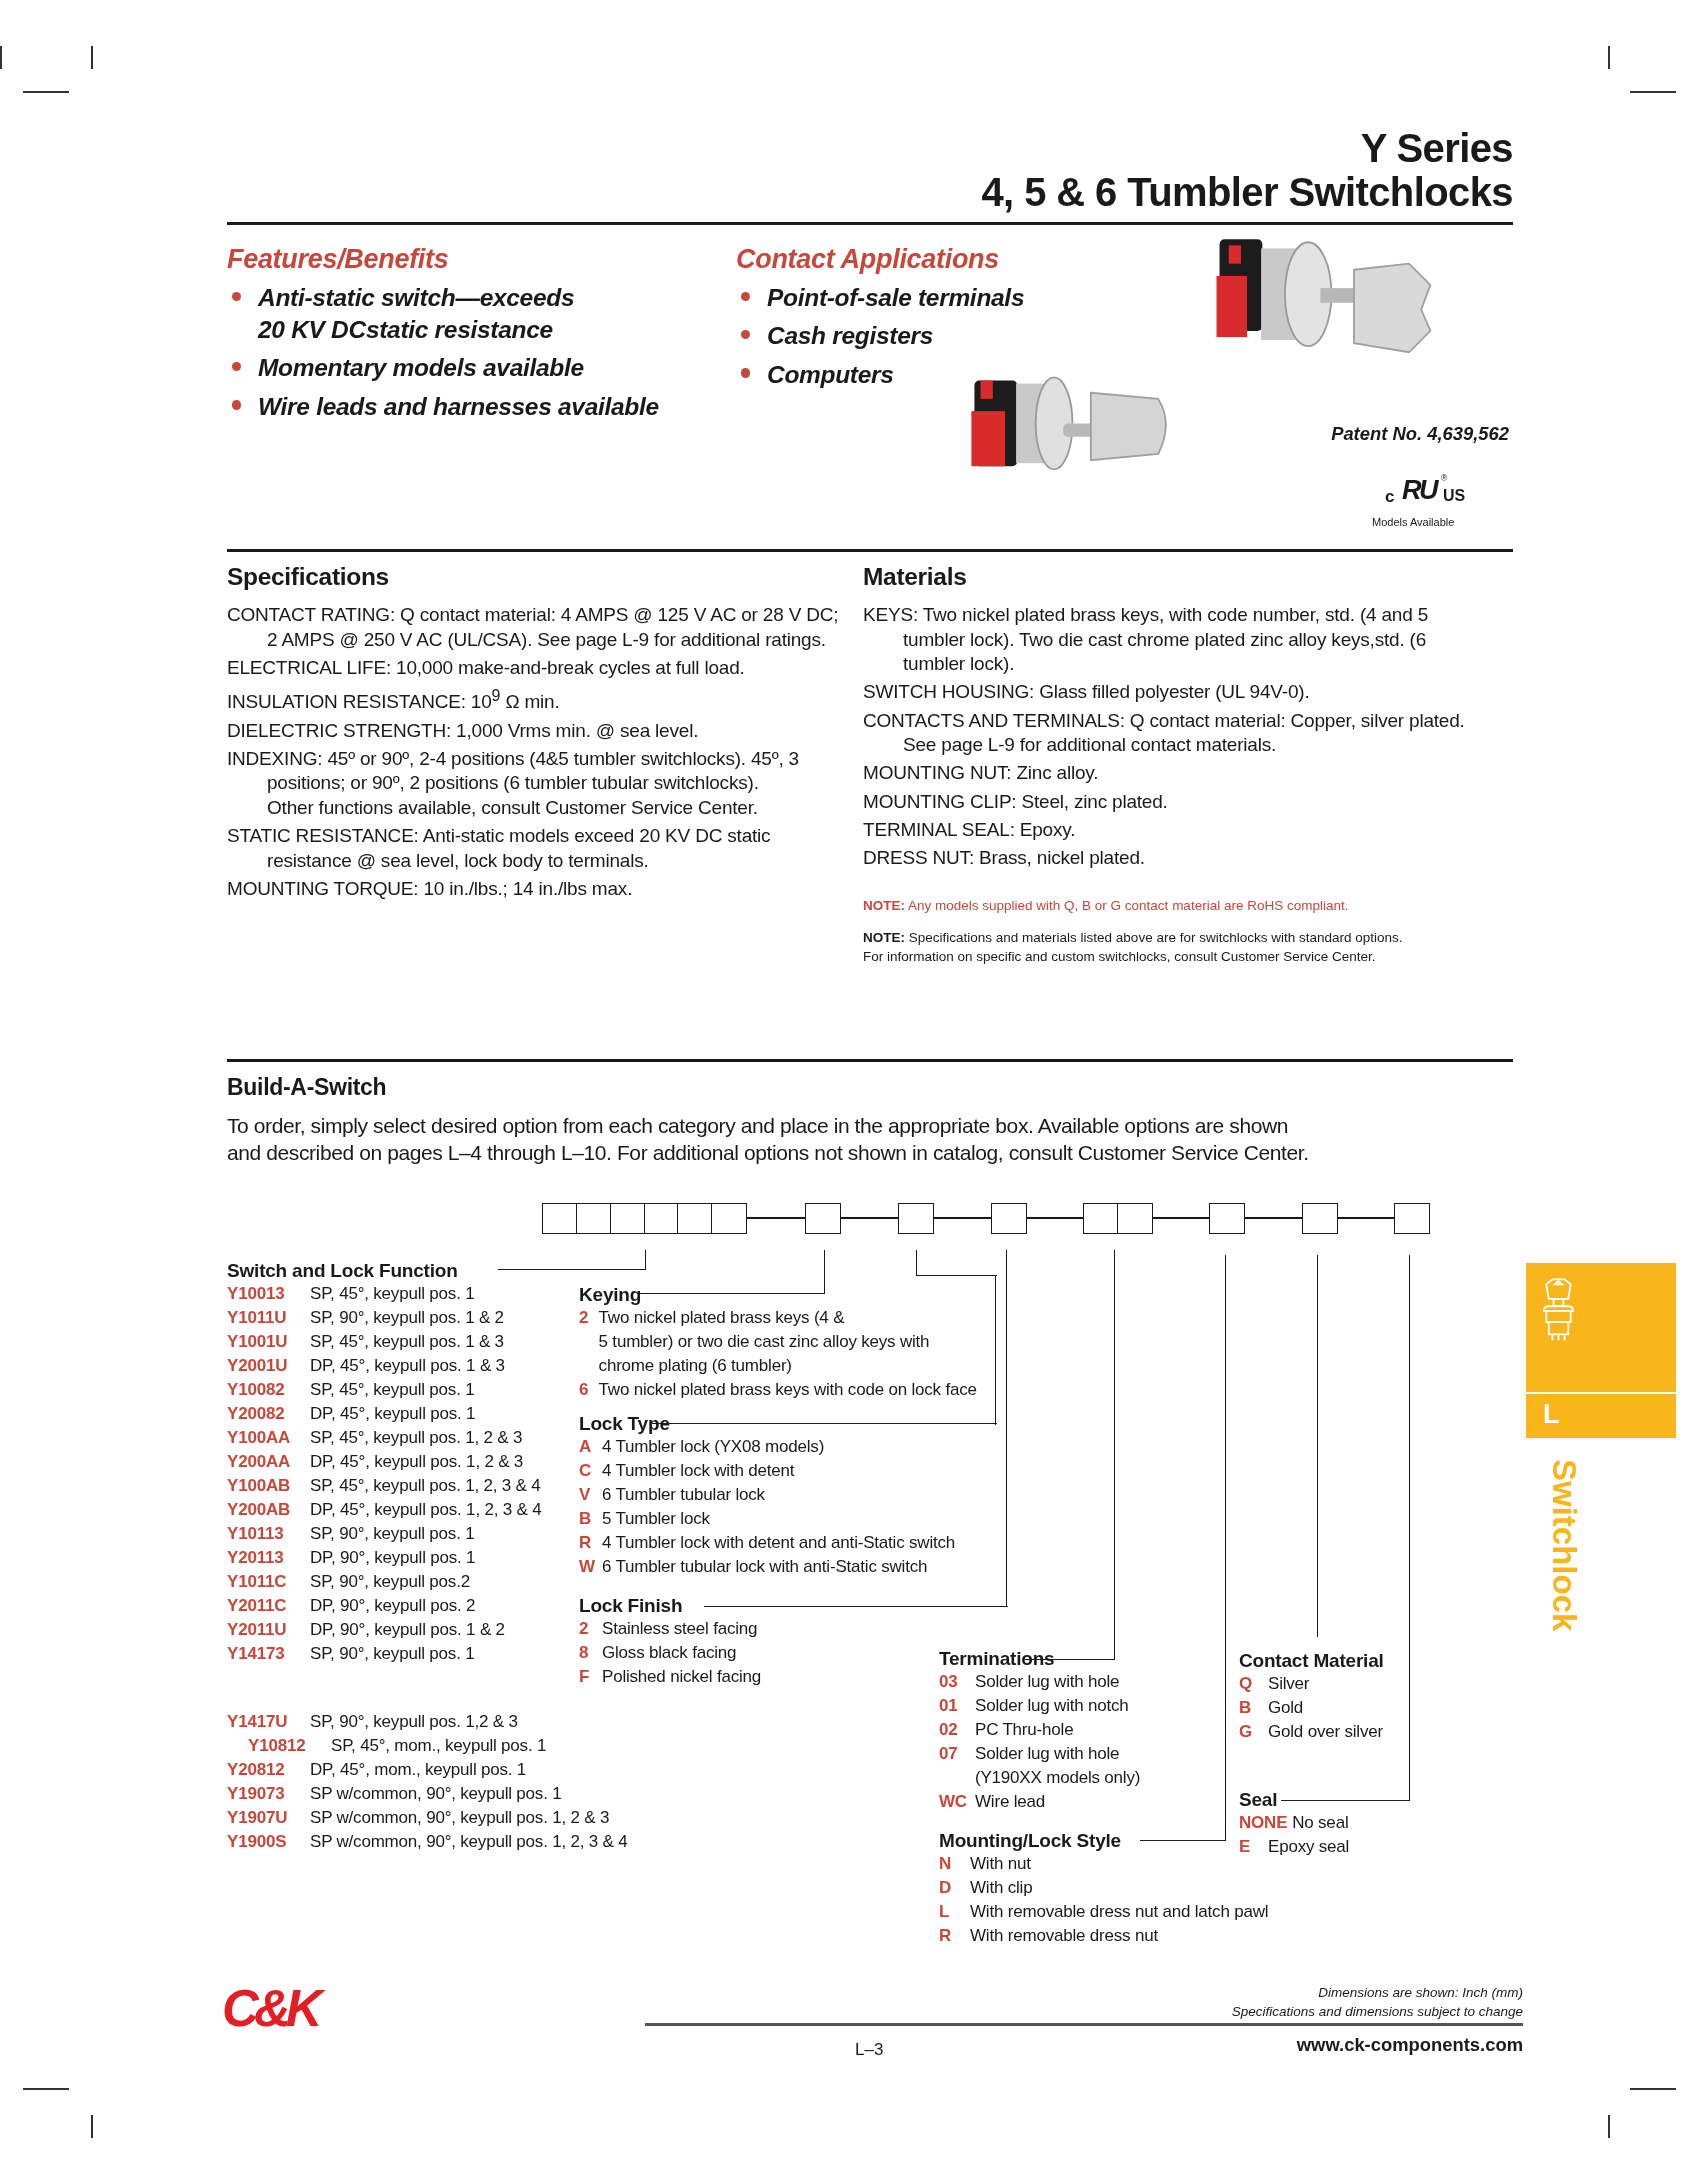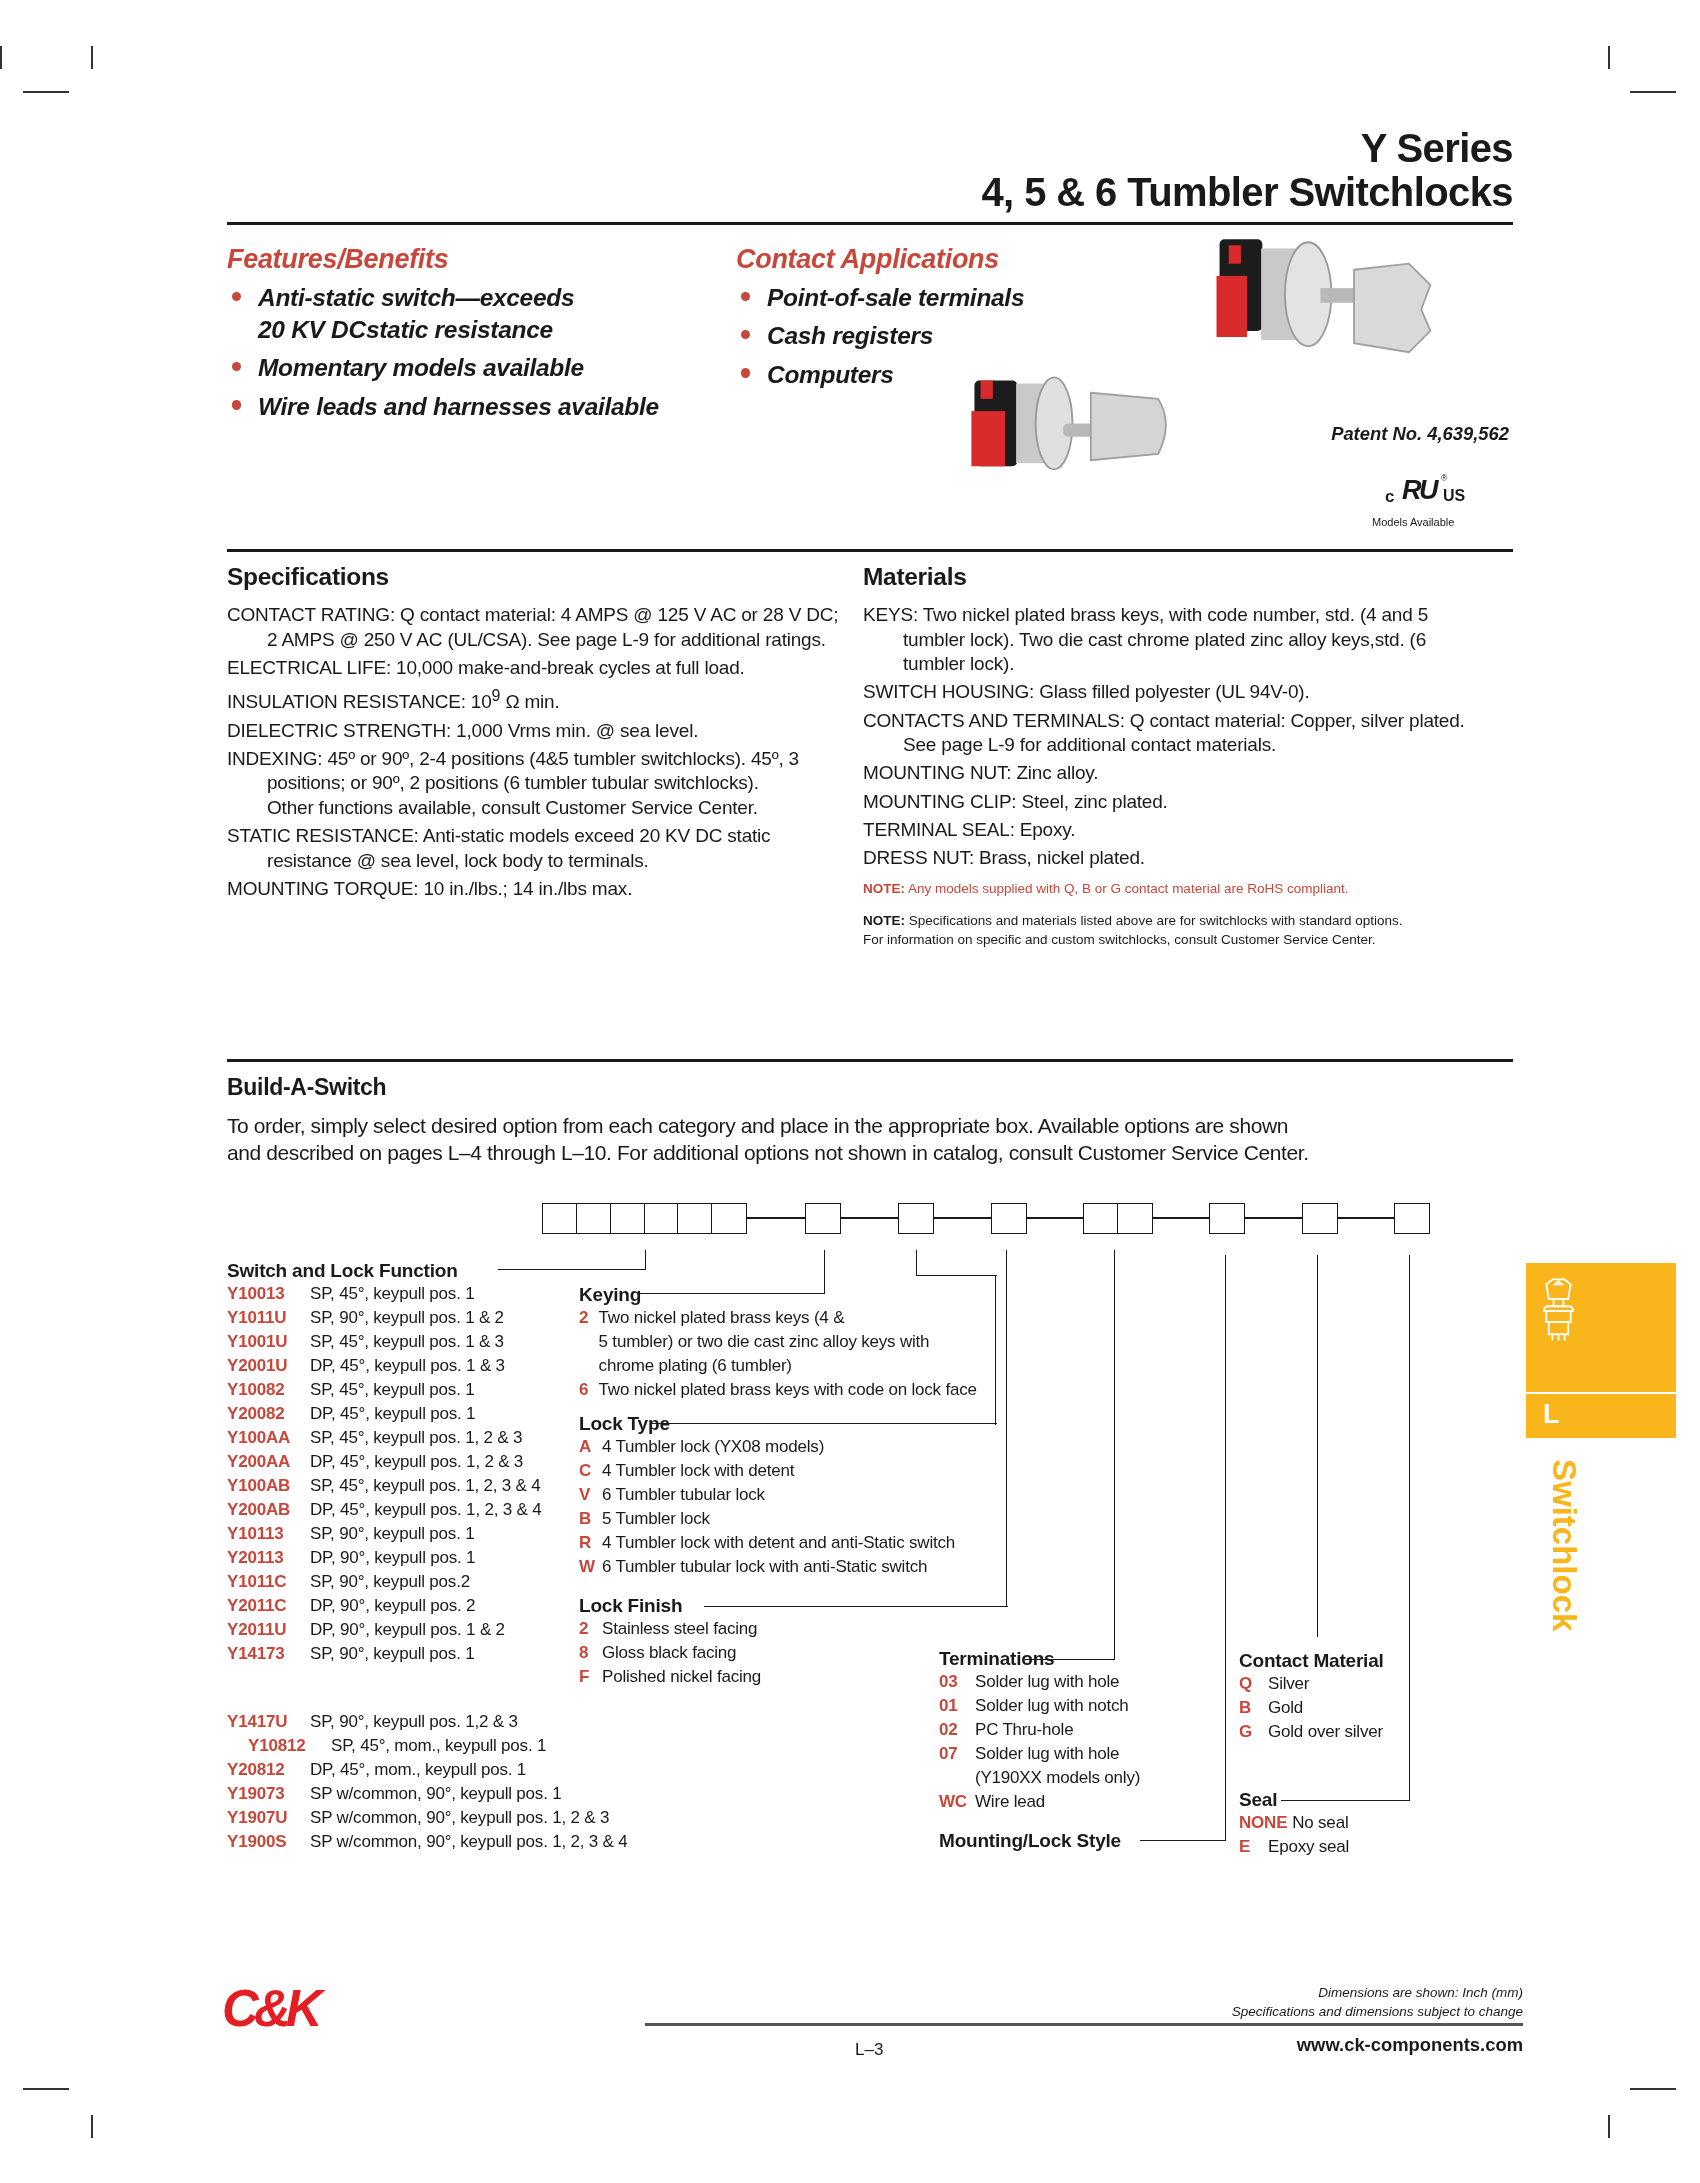--- a/index.html
+++ b/index.html
@@ -130,21 +130,21 @@
 
 <div class="abs" style="left:863px;top:563px;width:619px;">
   <div class="h2" style="margin-bottom:12.3px;">Materials</div>
   <div class="spec">KEYS: Two nickel plated brass keys, with code number, std. (4 and 5 tumbler lock). Two die cast chrome plated zinc alloy keys,std. (6 tumbler lock).</div>
   <div class="spec">SWITCH HOUSING: Glass filled polyester (UL 94V-0).</div>
   <div class="spec">CONTACTS AND TERMINALS: Q contact material: Copper, silver plated. See page L-9 for additional contact materials.</div>
   <div class="spec">MOUNTING NUT: Zinc alloy.</div>
   <div class="spec">MOUNTING CLIP: Steel, zinc plated.</div>
   <div class="spec">TERMINAL SEAL: Epoxy.</div>
   <div class="spec">DRESS NUT: Brass, nickel plated.</div>
-  <div class="note red" style="margin-top:10px;"><b>NOTE:</b><span> Any models supplied with Q, B or G contact material are RoHS compliant.</span></div>
+  <div class="note red" style="margin-top:27px;"><b>NOTE:</b><span> Any models supplied with Q, B or G contact material are RoHS compliant.</span></div>
   <div class="note" style="margin-top:13.5px;"><b>NOTE:</b><span> Specifications and materials listed above are for switchlocks with standard options.</span><br><span>For information on specific and custom switchlocks, consult Customer Service Center.</span></div>
 </div>
 
 <div class="rule-thick" style="left:227px;top:1059px;width:1286px;height:2.5px;"></div>
 
 <div class="abs h2" style="left:227px;top:1074px;font-size:23px;">Build-A-Switch</div>
 <div class="abs" style="left:227px;top:1112px;font-size:21px;line-height:27px;letter-spacing:-0.4px;white-space:nowrap;">
   <span>To order, simply select desired option from each category and place in the appropriate box. Available options are shown</span><br>
   <span>and described on pages L–4 through L–10. For additional options not shown in catalog, consult Customer Service Center.</span>
 </div>
@@ -259,20 +259,26 @@
       <div class="opt"><span class="code" style="width: 36px;">01</span><span>Solder lug with notch</span></div>
       <div class="opt"><span class="code" style="width: 36px;">02</span><span>PC Thru-hole</span></div>
       <div class="opt"><span class="code" style="width: 36px;">07</span><span>Solder lug with hole</span></div>
       <div class="opt"><span class="code" style="width: 36px;"></span><span>(Y190XX models only)</span></div>
       <div class="opt"><span class="code" style="width: 36px;">WC</span><span>Wire lead</span></div>
     </div>
 </div>
 
 <div class="abs" style="left:939px;top:1830px;">
   <div class="cat-h">Mounting/Lock Style</div>
+  <div id="mt-list">
+      <div class="opt"><span class="code" style="width: 31px;">N</span><span>With nut</span></div>
+      <div class="opt"><span class="code" style="width: 31px;">D</span><span>With clip</span></div>
+      <div class="opt"><span class="code" style="width: 31px;">L</span><span>With removable dress nut and latch pawl</span></div>
+      <div class="opt"><span class="code" style="width: 31px;">R</span><span>With removable dress nut</span></div>
+    </div>
 </div>
 
 <div class="abs" style="left:1239px;top:1650px;">
   <div class="cat-h">Contact Material</div>
   <div id="cm-list">
       <div class="opt"><span class="code" style="width: 29px;">Q</span><span>Silver</span></div>
       <div class="opt"><span class="code" style="width: 29px;">B</span><span>Gold</span></div>
       <div class="opt"><span class="code" style="width: 29px;">G</span><span>Gold over silver</span></div>
     </div>
 </div>

